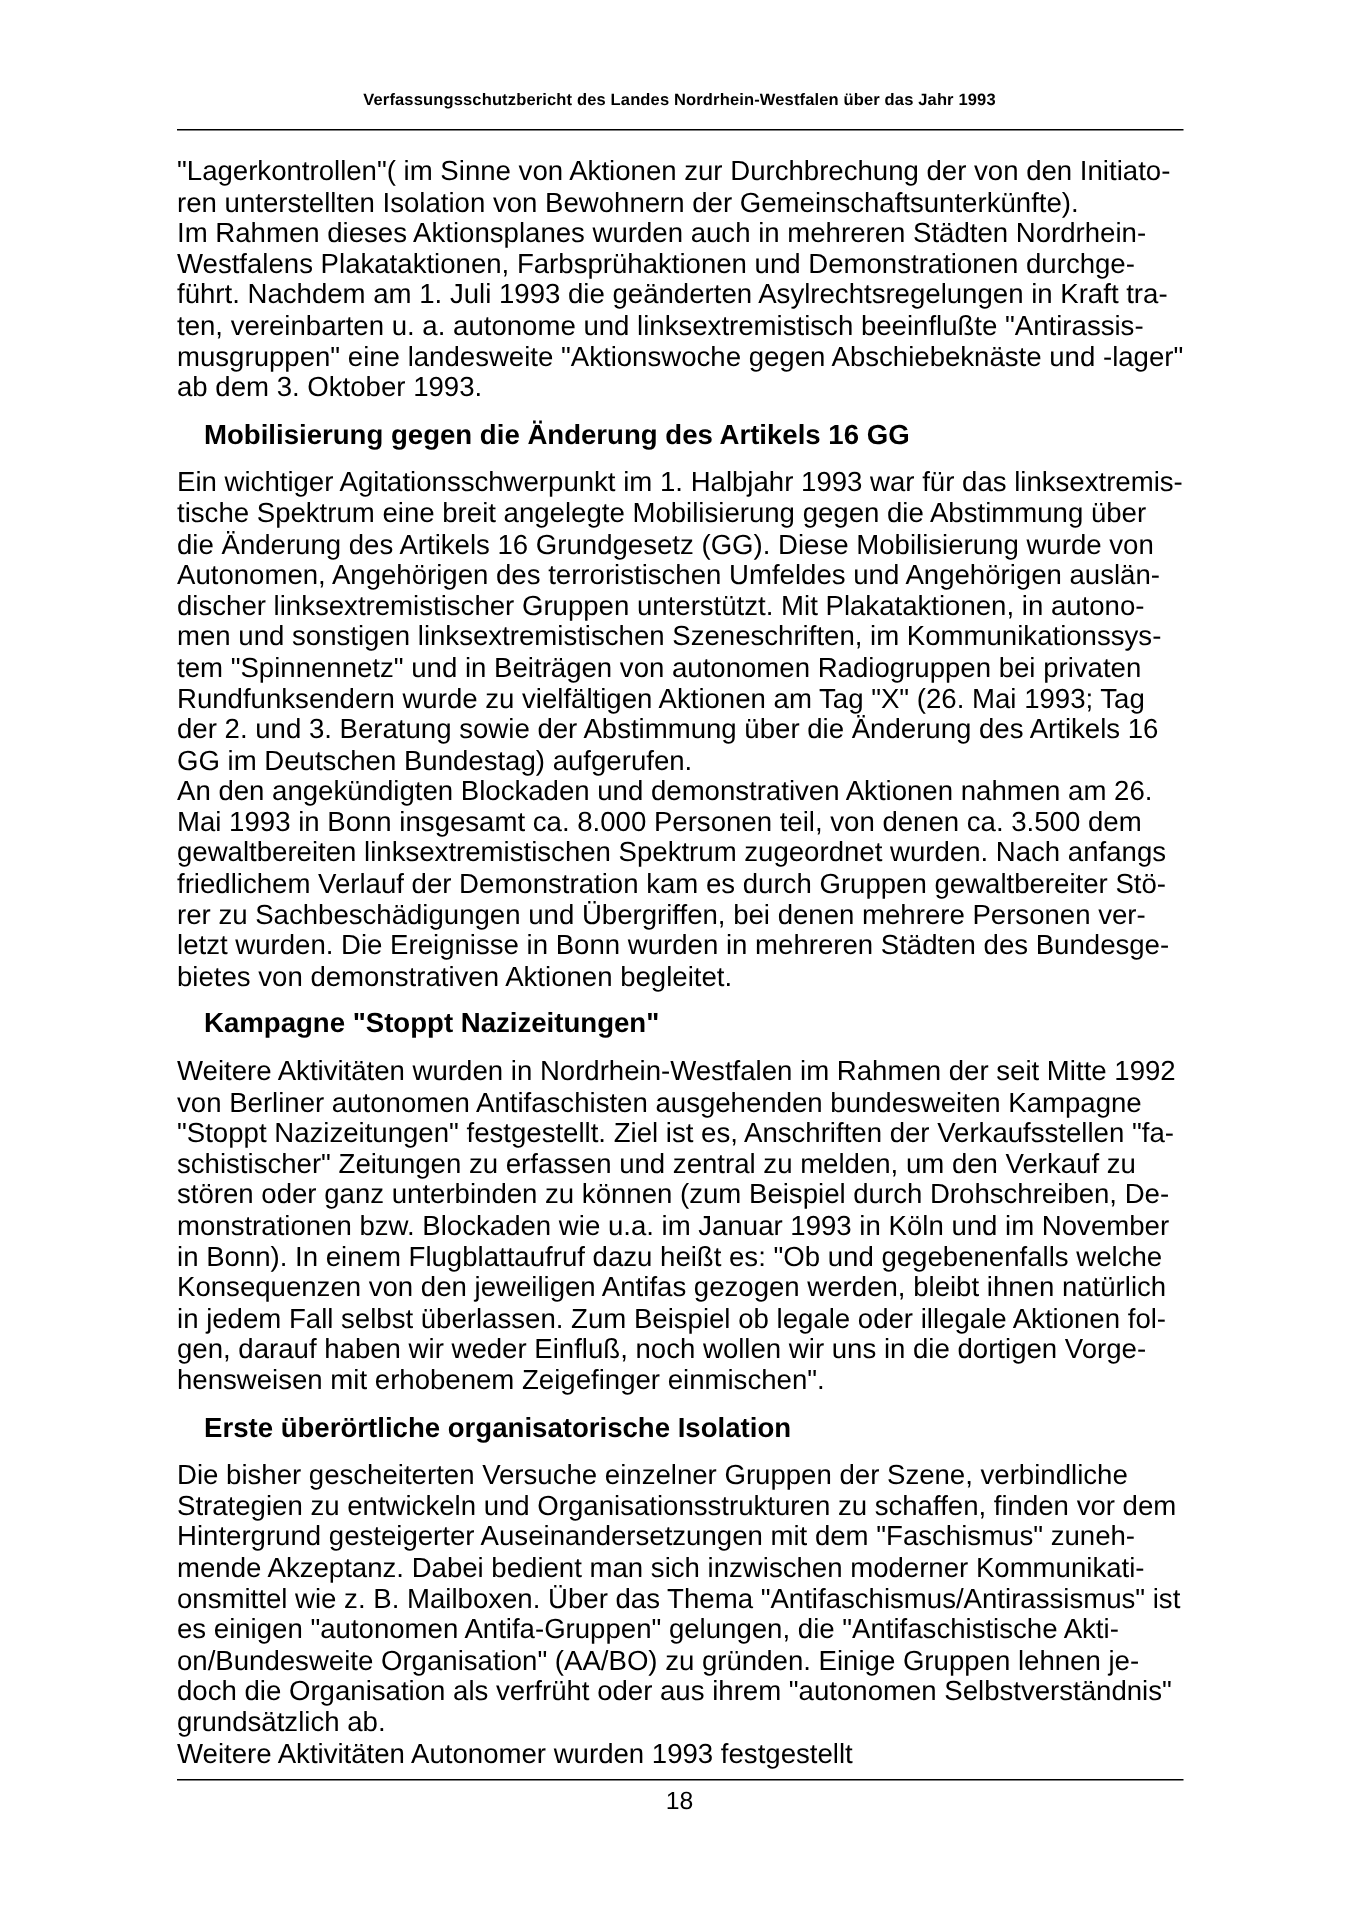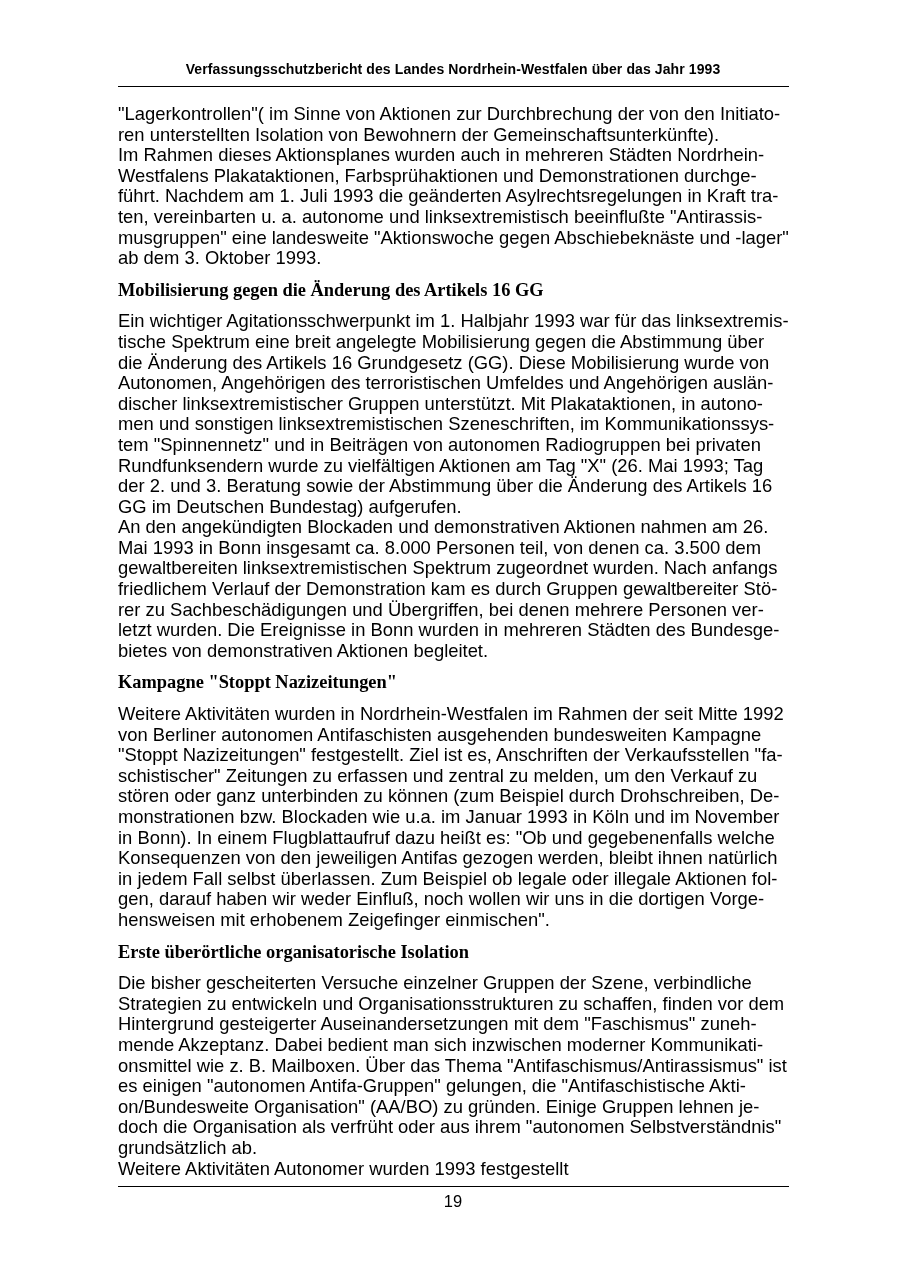--- a/index.html
+++ b/index.html
@@ -11,21 +11,21 @@
     color: #000000;
     font-family: "Liberation Sans", sans-serif;
     overflow: hidden;
   }
   .header-title {
     position: absolute;
     top: 61px;
     left: 118px;
     width: 670px;
     text-align: center;
-    font-size: 14px;
+    font-size: 11px;
     font-weight: bold;
     letter-spacing: 0.1px;
     white-space: nowrap;
   }
   .rule {
     position: absolute;
     left: 118px;
     width: 671px;
     height: 0;
     border-top: 1.6px solid #000000;
@@ -38,26 +38,25 @@
     left: 118px;
     width: 672px;
     font-size: 18.4px;
     line-height: 20.6px;
   }
   .para {
     margin: 0;
     white-space: pre;
   }
   .heading {
-    margin: 11px 0;
+    margin: 11px 18px;
     font-weight: bold;
     white-space: pre;
     font-size: 18.4px;
     line-height: 20.6px;
-    font-family: Liberation Serif, serif;
   }
   .page-number {
     position: absolute;
     top: 1192px;
     left: 118px;
     width: 670px;
     text-align: center;
     font-size: 16.5px;
   }
 </style>
@@ -123,15 +122,15 @@
 onsmittel wie z. B. Mailboxen. Über das Thema "Antifaschismus/Antirassismus" ist
 es einigen "autonomen Antifa-Gruppen" gelungen, die "Antifaschistische Akti-
 on/Bundesweite Organisation" (AA/BO) zu gründen. Einige Gruppen lehnen je-
 doch die Organisation als verfrüht oder aus ihrem "autonomen Selbstverständnis"
 grundsätzlich ab.
 Weitere Aktivitäten Autonomer wurden 1993 festgestellt</p>
   </div>
 
   <div class="rule footer-rule"></div>
 
-  <div class="page-number">19</div>
+  <div class="page-number">18</div>
 
 </div>
 
 </body></html>

